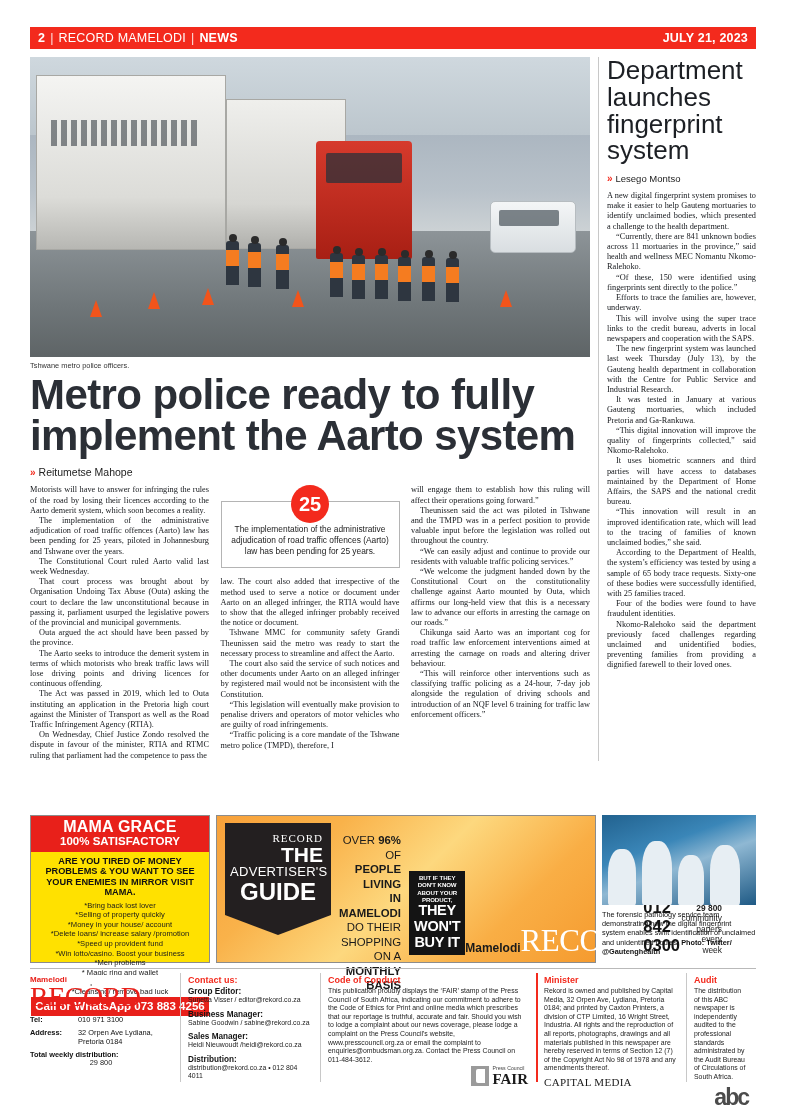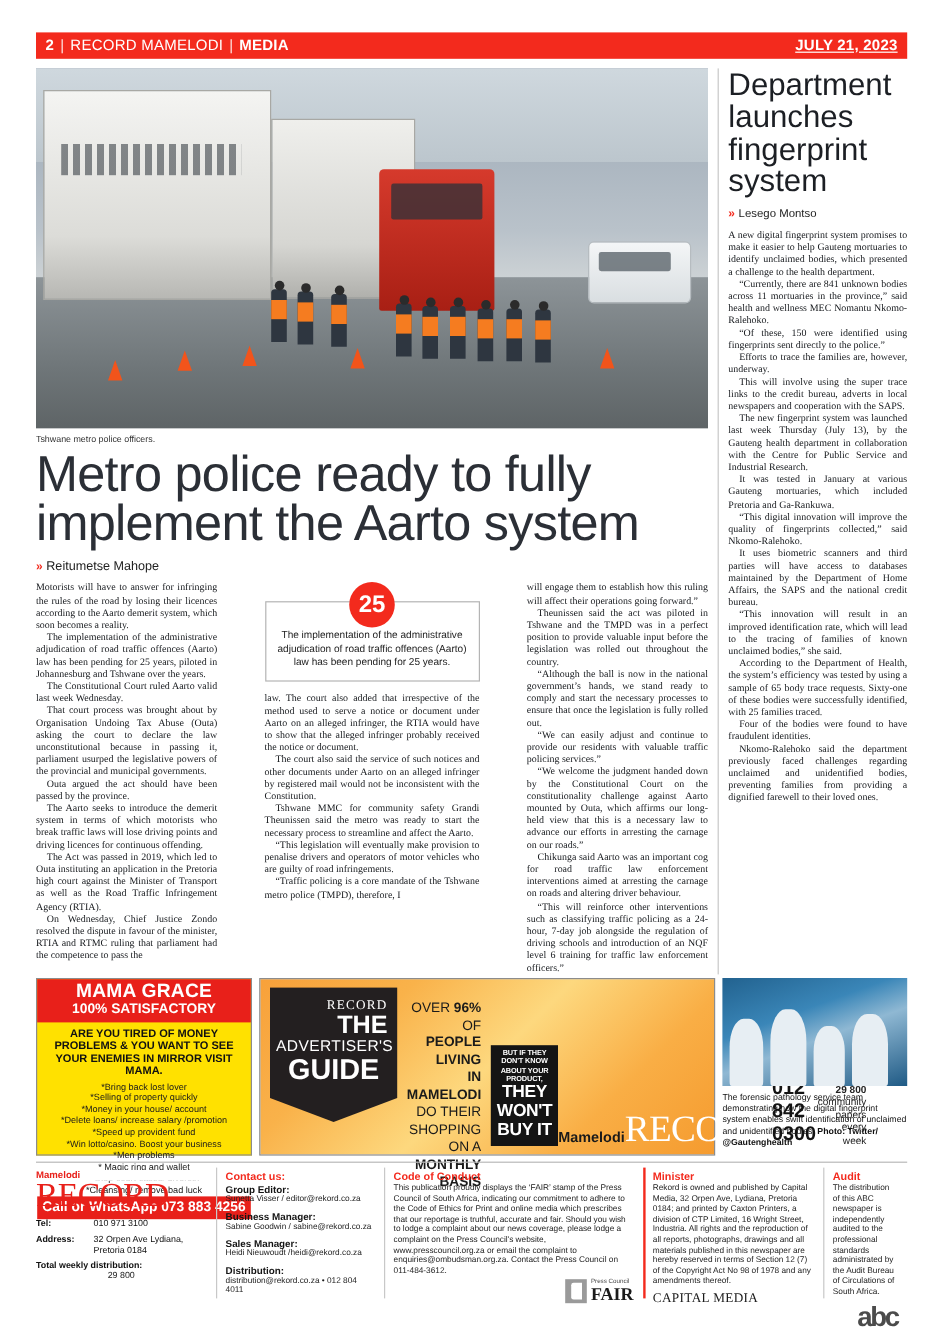--- a/index.html
+++ b/index.html
@@ -18,21 +18,21 @@
     display: flex; align-items: center; justify-content: space-between;
     padding: 0 8px;
   }
   .masthead-left { display: flex; align-items: baseline; gap: 5px;
     font-family: "Liberation Sans Narrow","Liberation Sans",sans-serif;
     font-size: 12.5px; letter-spacing: .2px; }
   .mh-num { font-weight: 700; }
   .mh-sep { opacity: .85; font-weight: 400; }
   .mh-pub { font-weight: 400; }
   .mh-sect { font-weight: 700; }
-  .masthead-date { font-size: 12.5px; font-weight: 700; letter-spacing: .2px; text-decoration: underline; }
+  .masthead-date { font-size: 12.5px; font-weight: 700; letter-spacing: .2px; }
 
   
   .content { position: absolute; left: 30px; top: 57px; width: 726px; }
   .cols { display: flex; gap: 0; }
   .left-zone { width: 560px; }
   .vrule { width: 1px; background: #c8c8c8; margin: 0 8px; }
   .right-zone { width: 157px; }
 
   
   .photo {
@@ -82,33 +82,33 @@
     border-left:6px solid transparent; border-right:6px solid transparent;
     border-bottom:17px solid #f2541b; }
   .photo-caption {
     width: 560px; font-size: 7.4px; color: #333; padding: 4px 0 2px 0;
   }
 
   
   .headline {
     width: 560px;
     font-family: "Liberation Sans Narrow","Liberation Sans",sans-serif;
-    font-weight: 400; font-size: 42px; line-height: 0.98;
+    font-weight: 700; font-size: 42px; line-height: 0.98;
     letter-spacing: -0.6px; color: #2b2f36;
     margin-top: 2px; margin-bottom: 10px;
   }
 
   
   .byline { display:flex; align-items:baseline; gap:4px; margin-bottom:7px; }
   .chev { color:#f32a1d; font-weight:700; font-size:10px; letter-spacing:-1px; }
   .byline-name { font-size: 10.5px; color:#222;
     font-family:"Liberation Sans Narrow","Liberation Sans",sans-serif; }
 
   
-  .body-cols { display:flex; width:560px;gap:28px; }
+  .body-cols { display:flex; width:560px; }
   .bcol { width: 179px; }
   .bcol + .bcol { margin-left: 11.5px; }
   .bcol p {
     font-family: "Liberation Serif", serif;
     font-size: 8.3px; line-height: 10.2px; color:#15181c;
     text-align: justify; text-indent: 9px; margin:0;
   }
   .bcol p.first { text-indent: 0; }
 
   
@@ -221,21 +221,21 @@
 <body>
 
 <div class="page">
 
   <div class="masthead-bar">
     <div class="masthead-left">
       <span class="mh-num">2</span>
       <span class="mh-sep">|</span>
       <span class="mh-pub">RECORD MAMELODI</span>
       <span class="mh-sep">|</span>
-      <span class="mh-sect">MEDIA</span>
+      <span class="mh-sect">NEWS</span>
     </div>
     <div class="masthead-date">JULY 21, 2023</div>
   </div>
 
   <div class="content">
     <div class="cols">
 
       <div class="left-zone">
 
         <div class="photo">
@@ -282,30 +282,29 @@
             <p>The Act was passed in 2019, which led to Outa instituting an application in the Pretoria high court against the Minister of Transport as well as the Road Traffic Infringement Agency (RTIA).</p>
             <p>On Wednesday, Chief Justice Zondo resolved the dispute in favour of the minister, RTIA and RTMC ruling that parliament had the competence to pass the</p>
           </div>
 
           <div class="bcol">
             <div class="pullquote">
               <div class="pq-circle">25</div>
               <div class="pq-box">The implementation of the administrative adjudication of road traffic offences (Aarto) law has been pending for 25 years.</div>
             </div>
             <p class="first">law. The court also added that irrespective of the method used to serve a notice or document under Aarto on an alleged infringer, the RTIA would have to show that the alleged infringer probably received the notice or document.</p>
+            <p>Tshwane MMC for community safety Grandi Theunissen said the metro was ready to start the necessary process to streamline and affect the Aarto.</p>
             <p>The court also said the service of such notices and other documents under Aarto on an alleged infringer by registered mail would not be inconsistent with the Constitution.</p>
-            <p>Tshwane MMC for community safety Grandi Theunissen said the metro was ready to start the necessary process to streamline and affect the Aarto.</p>
             <p>“This legislation will eventually make provision to penalise drivers and operators of motor vehicles who are guilty of road infringements.</p>
             <p>“Traffic policing is a core mandate of the Tshwane metro police (TMPD), therefore, I</p>
           </div>
 
           <div class="bcol">
             <p class="first">will engage them to establish how this ruling will affect their operations going forward.”</p>
             <p>Theunissen said the act was piloted in Tshwane and the TMPD was in a perfect position to provide valuable input before the legislation was rolled out throughout the country.</p>
-            <p>“Although the ball is now in the national government’s hands, we stand ready to comply and start the necessary processes to ensure that once the legislation is fully rolled out.</p>
             <p>“We can easily adjust and continue to provide our residents with valuable traffic policing services.”</p>
             <p>“We welcome the judgment handed down by the Constitutional Court on the constitutionality challenge against Aarto mounted by Outa, which affirms our long-held view that this is a necessary law to advance our efforts in arresting the carnage on our roads.”</p>
             <p>Chikunga said Aarto was an important cog for road traffic law enforcement interventions aimed at arresting the carnage on roads and altering driver behaviour.</p>
             <p>“This will reinforce other interventions such as classifying traffic policing as a 24-hour, 7-day job alongside the regulation of driving schools and introduction of an NQF level 6 training for traffic law enforcement officers.”</p>
           </div>
 
         </div>
       </div>
 
       <div class="vrule"></div>

